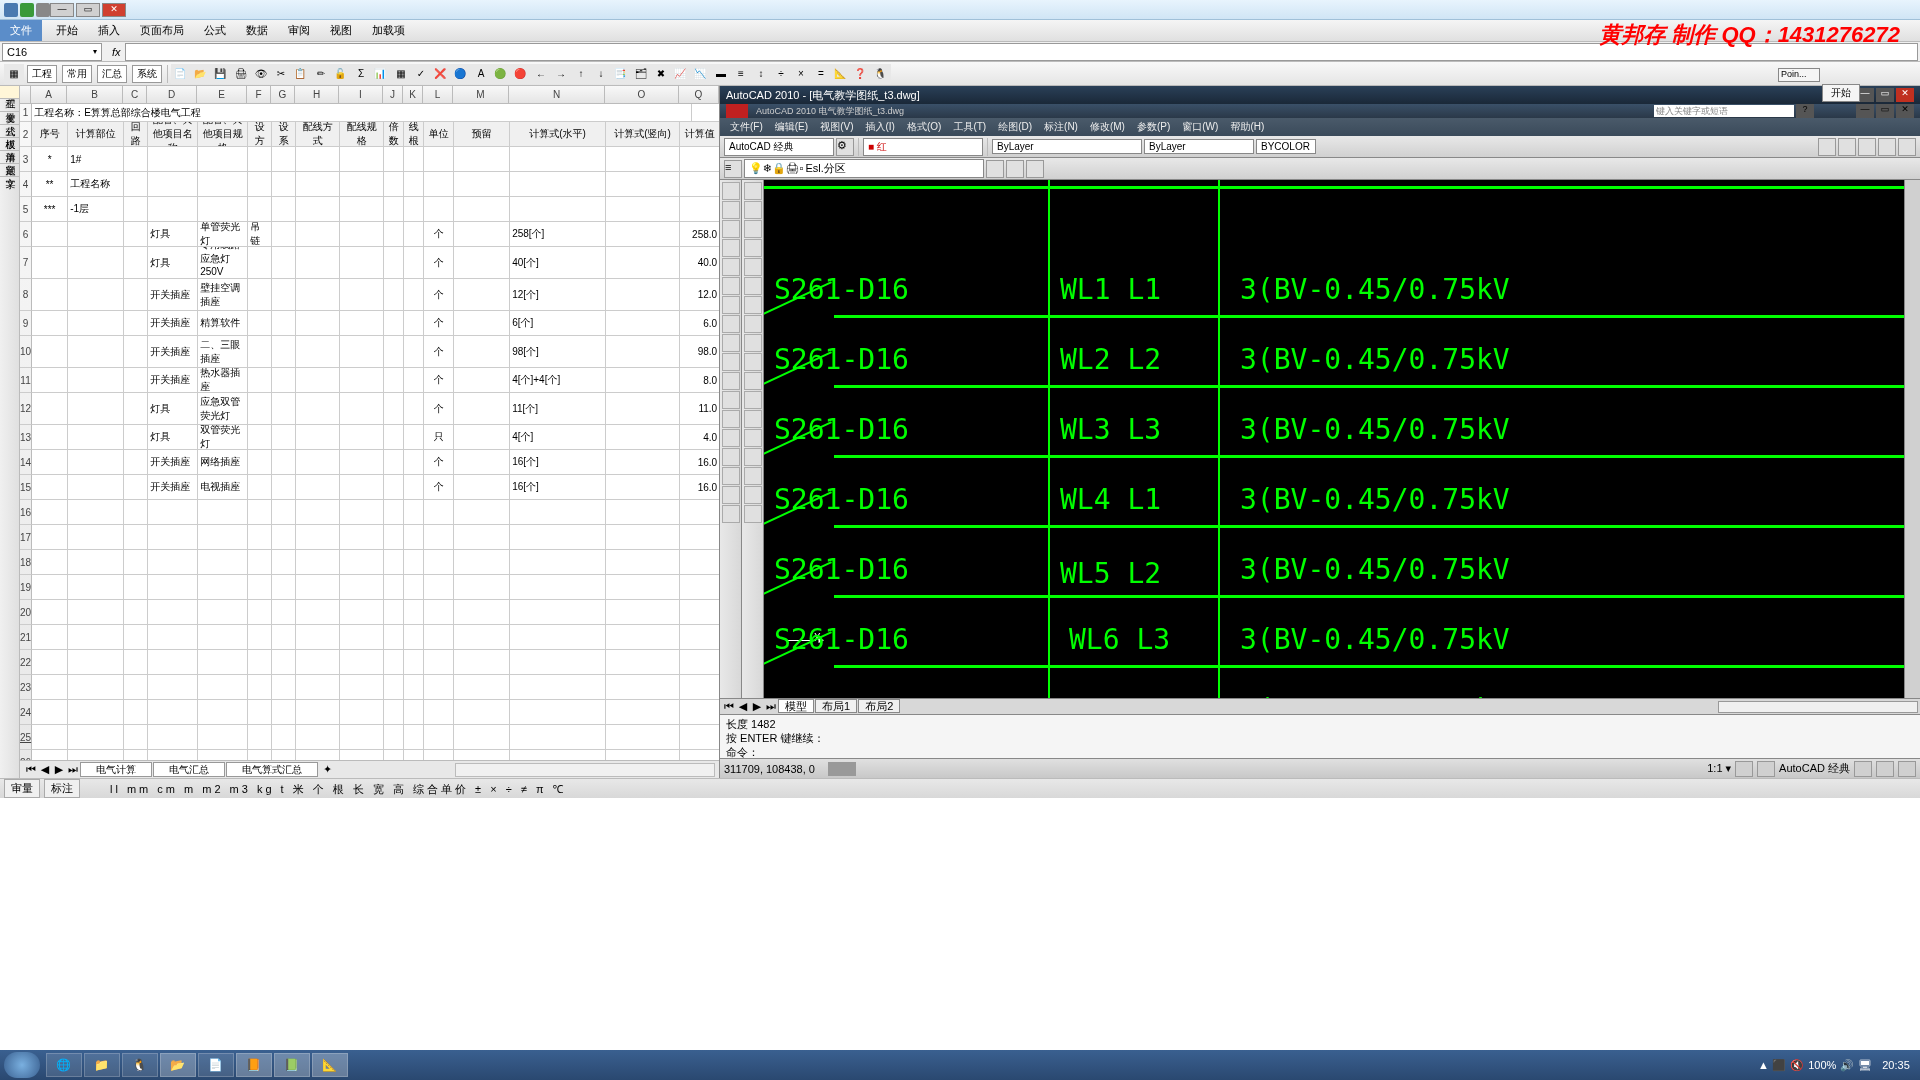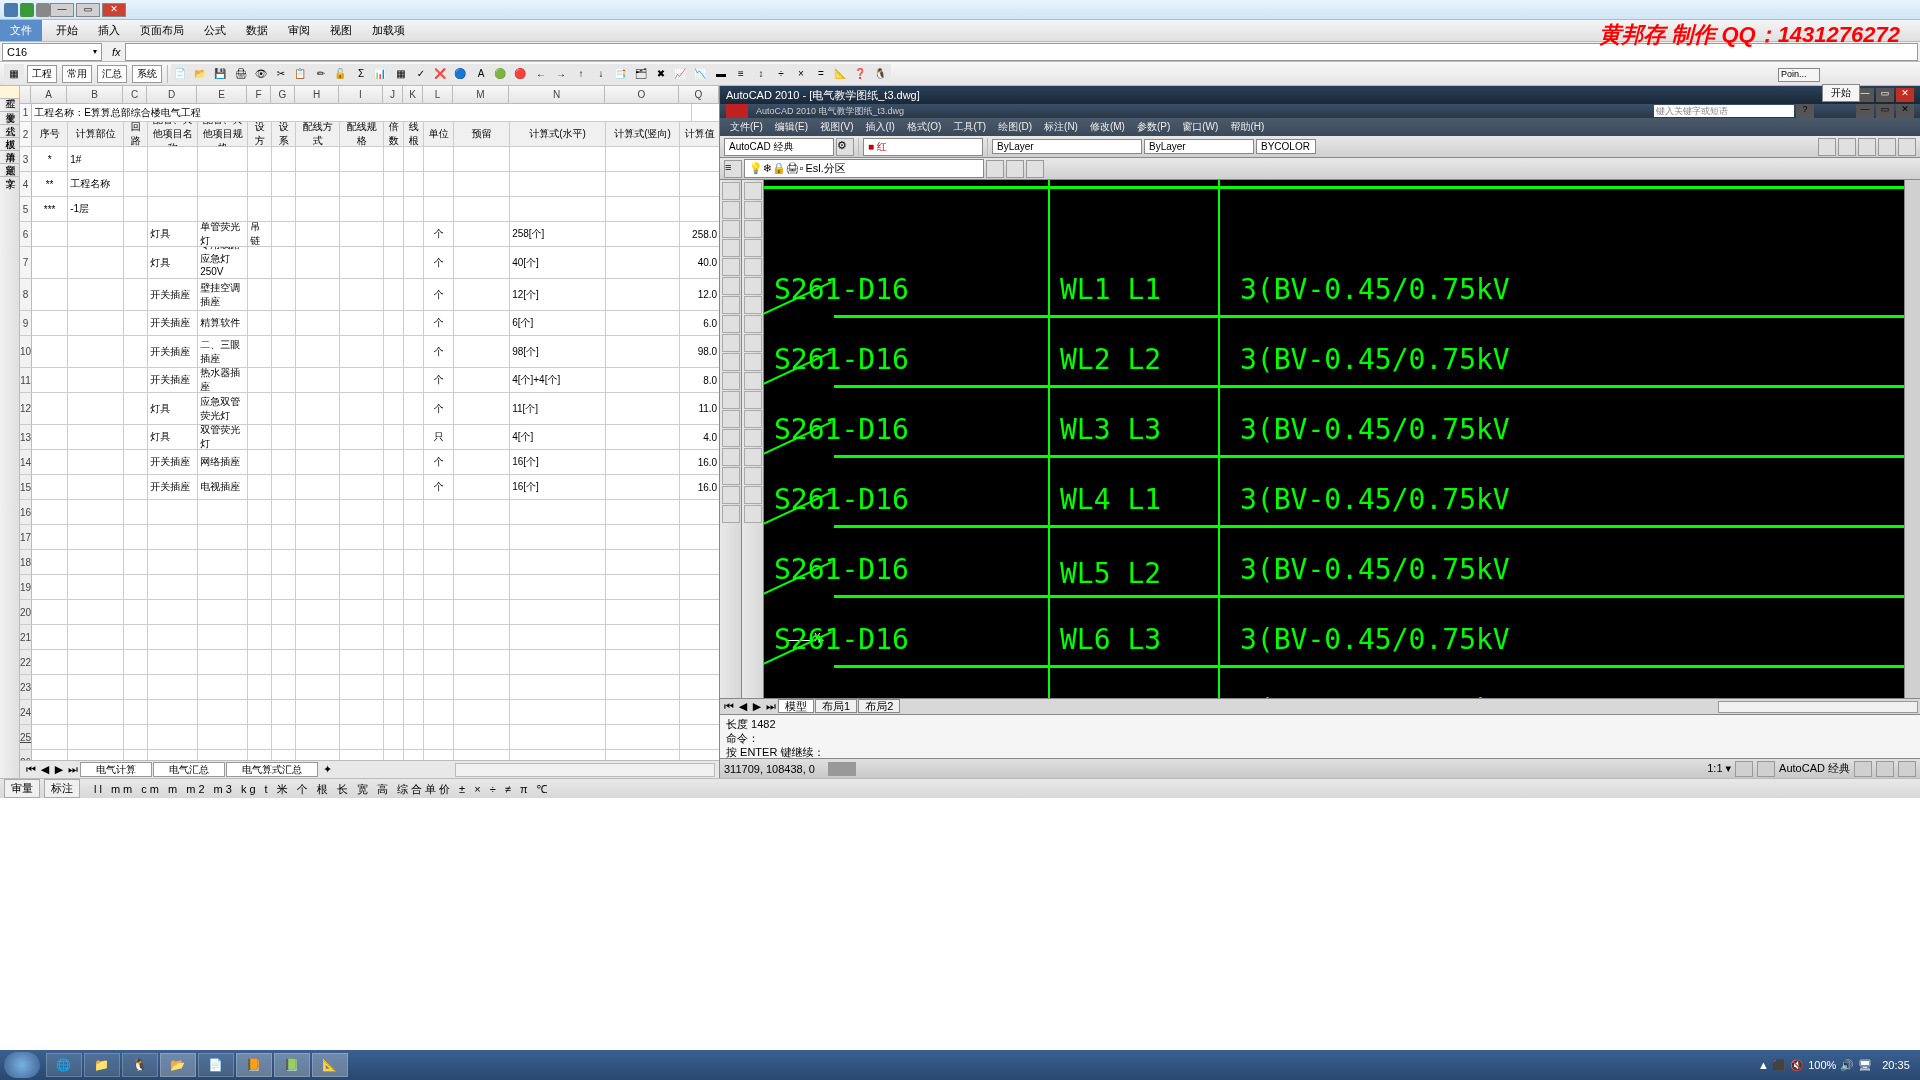--- a/index.html
+++ b/index.html
@@ -808,21 +808,21 @@
             <div class="dwg-diag"></div>
             <div class="dwg-line"></div>
             <div class="dwg-text" style="left:10px;top:8px">S261-D16</div>
             <div class="dwg-text" style="left:296px;top:12px">WL5  L2</div>
             <div class="dwg-text" style="left:476px;top:8px">3(BV-0.45/0.75kV</div>
           </div>
           <div class="dwg-row" style="top: 435px;">
             <div class="dwg-diag"></div>
             <div class="dwg-line"></div>
             <div class="dwg-text" style="left:10px;top:8px">S261-D16</div>
-            <div class="dwg-text" style="left:296px;top:8px">WL6  L3</div>
+            <div class="dwg-text" style="left:305px;top:8px">WL6  L3</div>
             <div class="dwg-text" style="left:476px;top:8px">3(BV-0.45/0.75kV</div>
           </div>
           <div class="dwg-row" style="top: 505px;">
             <div class="dwg-text" style="left:10px;top:8px">S261-D16</div>
             <div class="dwg-text" style="left:296px;top:8px">WL7  L1</div>
             <div class="dwg-text" style="left:476px;top:8px">3(BV-0.45/0.75kV</div>
           </div>
         </div>
       <div class="acad-vscroll"></div>
     </div>
@@ -830,22 +830,22 @@
       <span class="nav-arrow">⏮</span>
       <span class="nav-arrow">◀</span>
       <span class="nav-arrow">▶</span>
       <span class="nav-arrow">⏭</span>
       <span id="acad-tabs"><span class="acad-tab" style="background: rgb(255, 255, 255);">模型</span><span class="acad-tab">布局1</span><span class="acad-tab">布局2</span></span>
       <span style="flex:1"></span>
       <div style="width:200px;height:12px;background:#f0f0f0;border:1px solid #999"></div>
     </div>
     <div class="acad-cmd">
       <div class="acad-cmd-line">长度          1482</div>
+      <div class="acad-cmd-line">按 ENTER 键继续：</div>
       <div class="acad-cmd-line">命令：</div>
-      <div class="acad-cmd-line">按 ENTER 键继续：</div>
     </div>
     <div class="acad-status">
       <span class="acad-coord">311709, 108438, 0</span>
       <span id="acad-sbtns"><span class="acad-sbtn"></span><span class="acad-sbtn"></span><span class="acad-sbtn"></span><span class="acad-sbtn"></span><span class="acad-sbtn"></span><span class="acad-sbtn"></span><span class="acad-sbtn"></span><span class="acad-sbtn"></span><span class="acad-sbtn"></span><span class="acad-sbtn"></span><span class="acad-sbtn"></span><span class="acad-sbtn"></span><span class="acad-sbtn"></span><span class="acad-sbtn"></span></span>
       <span style="flex:1"></span>
       <span>1:1 ▾</span>
       <span class="acad-sbtn"></span>
       <span class="acad-sbtn"></span>
       <span>AutoCAD 经典</span>
       <span class="acad-sbtn"></span>
@@ -854,21 +854,21 @@
     </div>
   </div>
 </div>
 
 <div class="poin-box">Poin...</div>
 <div class="start-box">开始</div>
 
 <div class="excel-status">
   <span class="status-btn">审量</span>
   <span class="status-btn">标注</span>
-  <span style="margin-left:10px;letter-spacing:3px">ll mm cm m m2 m3 kg t 米 个 根 长 宽 高 综合单价 ± × ÷ ≠ π ℃</span>
+  <span style="margin-left:26px;letter-spacing:3px">ll mm cm m m2 m3 kg t 米 个 根 长 宽 高 综合单价 ± × ÷ ≠ π ℃</span>
 </div>
 
 <div class="taskbar">
   <div class="start-btn"></div>
   <div class="task-icon">🌐</div>
   <div class="task-icon">📁</div>
   <div class="task-icon">🐧</div>
   <div class="task-icon active">📂</div>
   <div class="task-icon">📄</div>
   <div class="task-icon active">📙</div>

